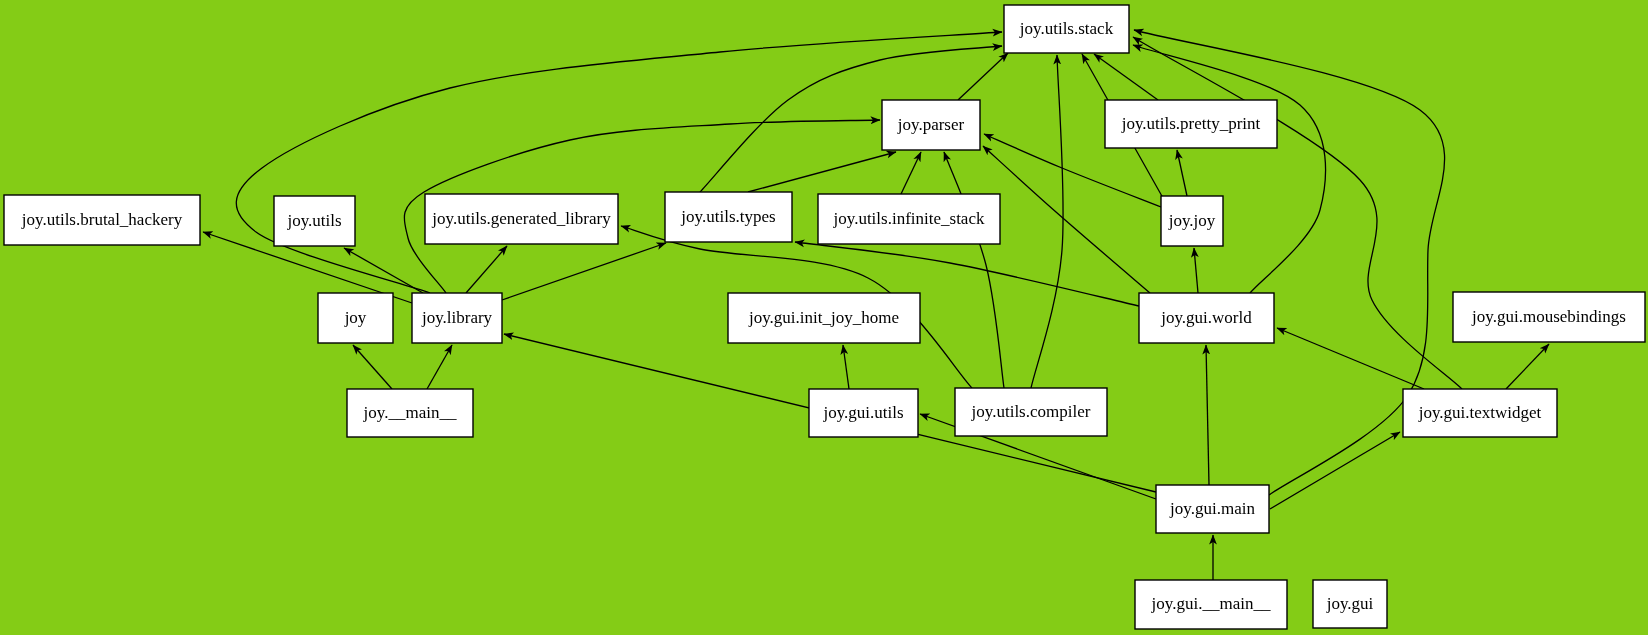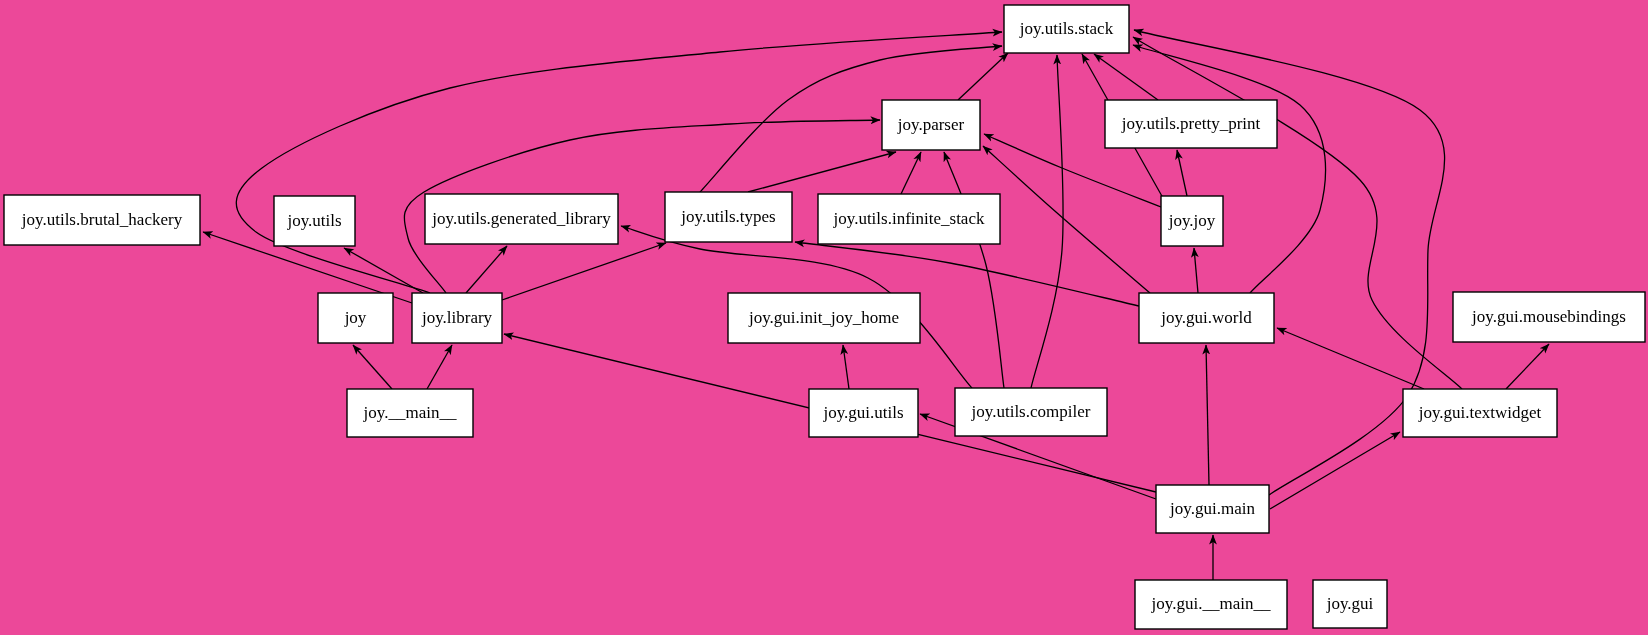--- a/index.html
+++ b/index.html
@@ -5,21 +5,21 @@
   html, body {
     margin: 0;
     padding: 0;
     background: #ffffff;
     font-family: "Liberation Serif", "DejaVu Serif", serif;
   }
   #graph-wrap {
     position: relative;
     width: 1648px;
     height: 635px;
-    background: #ec4899;
+    background: #84cc16;
     overflow: hidden;
   }
   svg { display: block; }
   .node-rect {
     fill: #ffffff;
     stroke: #000000;
     stroke-width: 1.4;
   }
   .node-label {
     fill: #000000;

